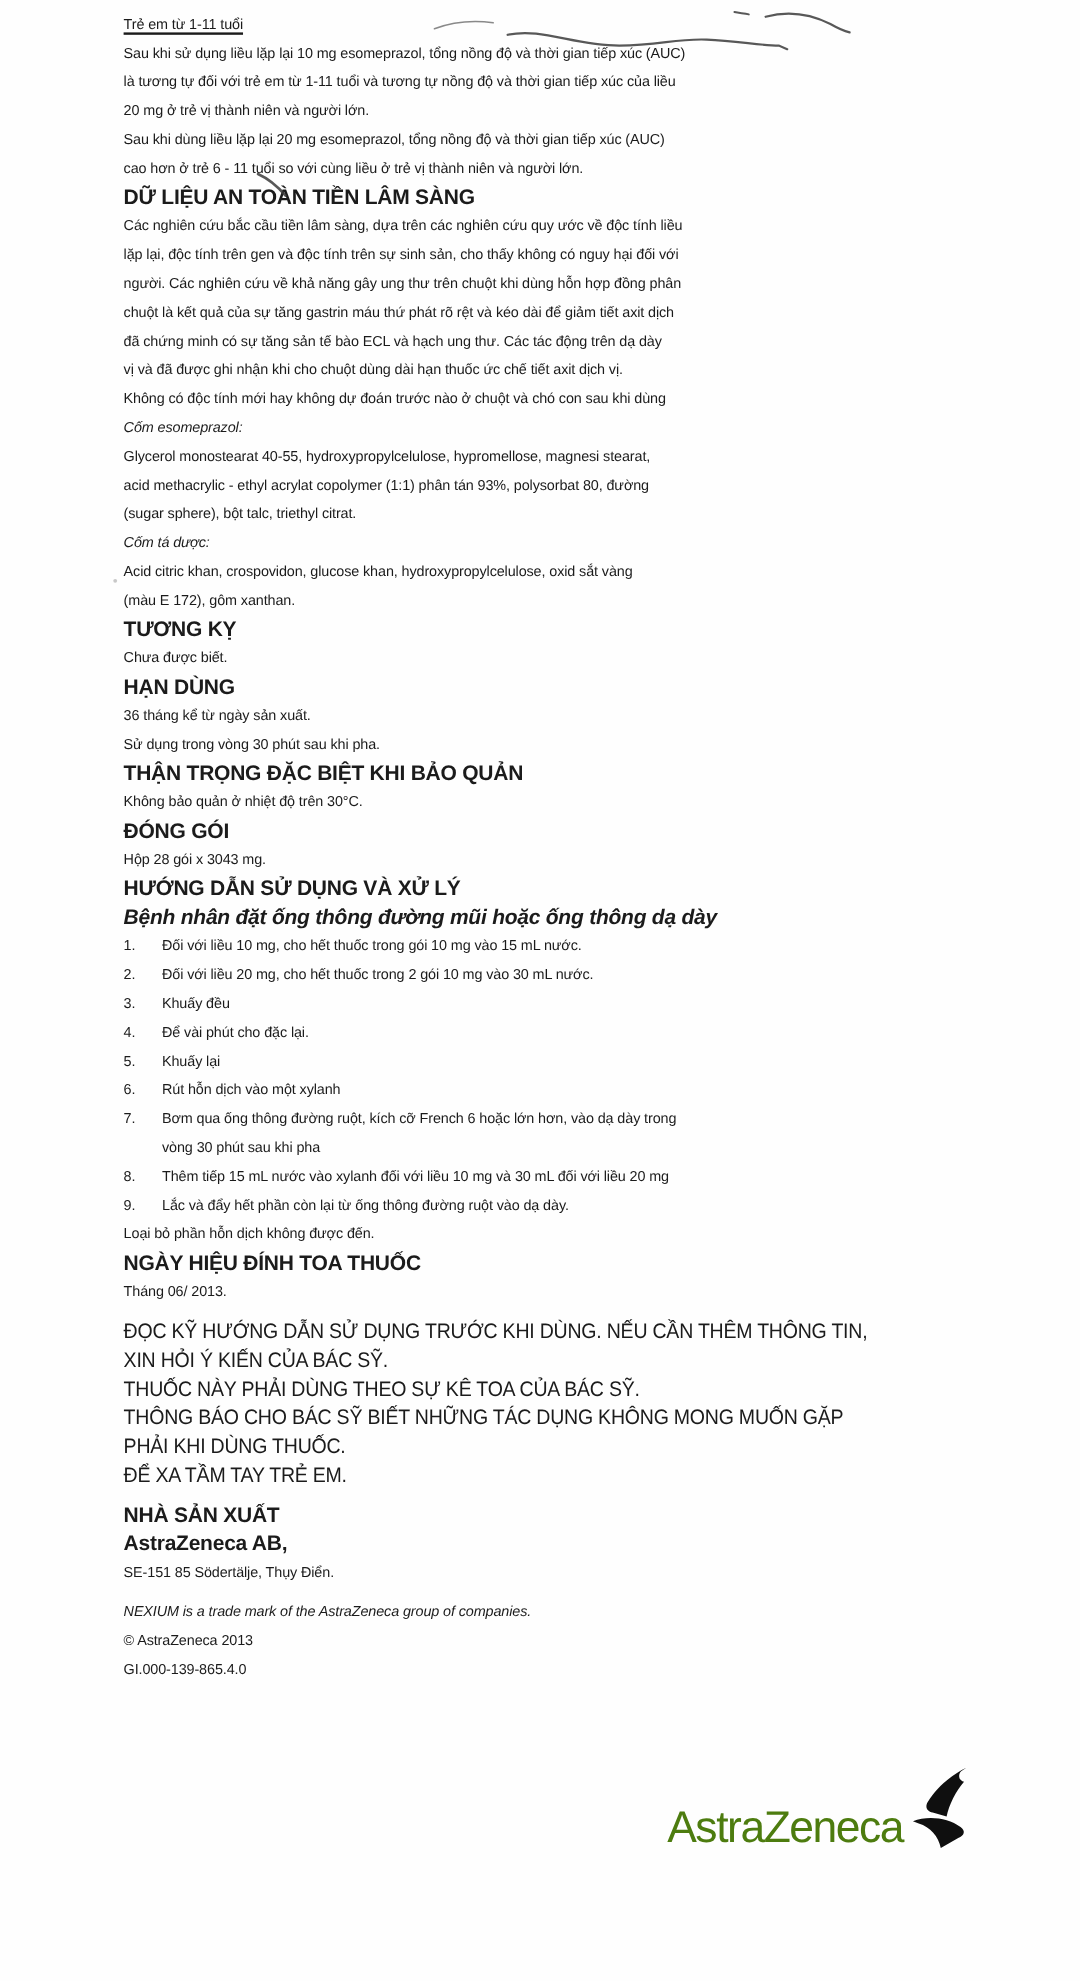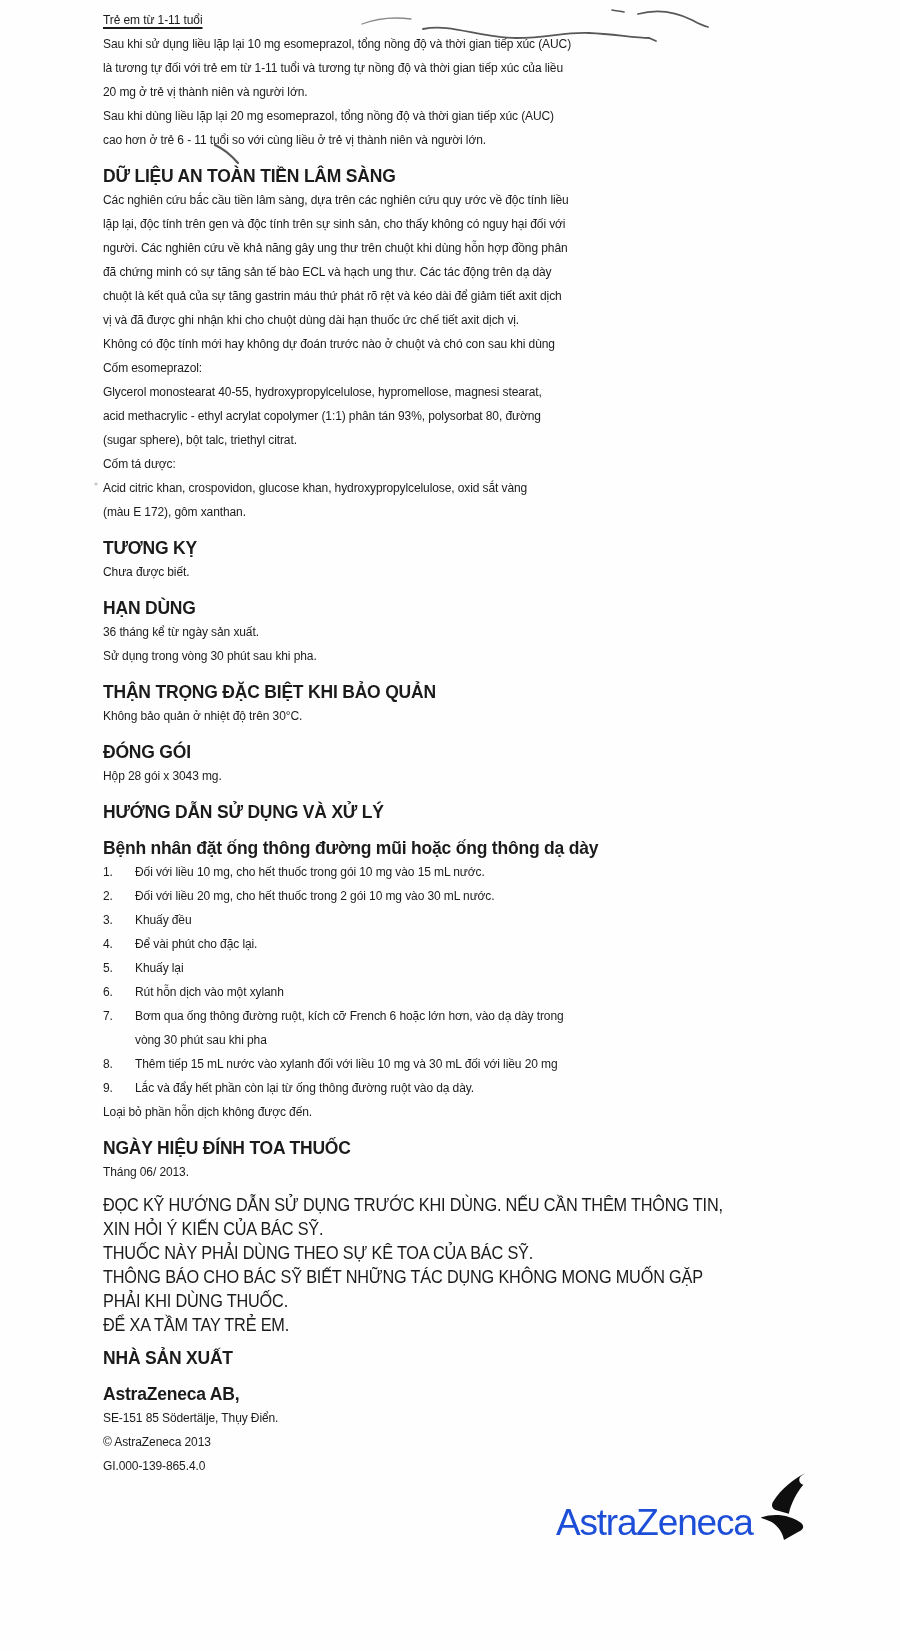--- a/index.html
+++ b/index.html
@@ -17,22 +17,22 @@
     left:103px;top:8px;
     width:760px;
   }
   .ln{
     height:24px;
     line-height:24px;
     font-size:12px;
     white-space:nowrap;
     letter-spacing:-0.1px;
   }
-  .b{font-weight:bold;font-size:17.5px;letter-spacing:-0.2px;margin-top:12px;}
-  .i{}
+  .b{font-weight:bold;font-size:17.5px;letter-spacing:-0.2px;}
+  .i{font-style:italic;}
   .u{text-decoration:underline;text-underline-offset:3px;text-decoration-thickness:1.5px;}
   .caps{
     font-size:17.5px;
     letter-spacing:-0.2px;
     transform:scaleX(0.93);
     transform-origin:0 50%;
   }
   .gap{margin-top:9px;}
   .numlab{display:inline-block;width:32px;}
   .cont{padding-left:32px;}
@@ -42,21 +42,21 @@
   }
   #logo{
     position:absolute;
     left:556px;top:1472px;
     display:flex;
     align-items:flex-end;
   }
   #logo-text{
     font-size:37px;
     letter-spacing:-1.2px;
-    color:#1d4ed8;
+    color:#4d7c0f;
     line-height:1;
     padding-bottom:3px;
     font-weight:500;
   }
   #logo-icon{margin-left:1px;display:block;}
 </style>
 </head>
 <body>
 
 <div id="page">
@@ -65,22 +65,22 @@
       <div class="ln u">Trẻ em từ 1-11 tuổi</div>
       <div class="ln">Sau khi sử dụng liều lặp lại 10 mg esomeprazol, tổng nồng độ và thời gian tiếp xúc (AUC)</div>
       <div class="ln">là tương tự đối với trẻ em từ 1-11 tuổi và tương tự nồng độ và thời gian tiếp xúc của liều</div>
       <div class="ln">20 mg ở trẻ vị thành niên và người lớn.</div>
       <div class="ln">Sau khi dùng liều lặp lại 20 mg esomeprazol, tổng nồng độ và thời gian tiếp xúc (AUC)</div>
       <div class="ln">cao hơn ở trẻ 6 - 11 tuổi so với cùng liều ở trẻ vị thành niên và người lớn.</div>
       <div class="ln b">DỮ LIỆU AN TOÀN TIỀN LÂM SÀNG</div>
       <div class="ln">Các nghiên cứu bắc cầu tiền lâm sàng, dựa trên các nghiên cứu quy ước về độc tính liều</div>
       <div class="ln">lặp lại, độc tính trên gen và độc tính trên sự sinh sản, cho thấy không có nguy hại đối với</div>
       <div class="ln">người. Các nghiên cứu về khả năng gây ung thư trên chuột khi dùng hỗn hợp đồng phân</div>
+      <div class="ln">chuột là kết quả của sự tăng gastrin máu thứ phát rõ rệt và kéo dài để giảm tiết axit dịch</div>
       <div class="ln">đã chứng minh có sự tăng sản tế bào ECL và hạch ung thư. Các tác động trên dạ dày</div>
-      <div class="ln">chuột là kết quả của sự tăng gastrin máu thứ phát rõ rệt và kéo dài để giảm tiết axit dịch</div>
       <div class="ln">vị và đã được ghi nhận khi cho chuột dùng dài hạn thuốc ức chế tiết axit dịch vị.</div>
       <div class="ln">Không có độc tính mới hay không dự đoán trước nào ở chuột và chó con sau khi dùng</div>
       <div class="ln i">Cốm esomeprazol:</div>
       <div class="ln">Glycerol monostearat 40-55, hydroxypropylcelulose, hypromellose, magnesi stearat,</div>
       <div class="ln">acid methacrylic - ethyl acrylat copolymer (1:1) phân tán 93%, polysorbat 80, đường</div>
       <div class="ln">(sugar sphere), bột talc, triethyl citrat.</div>
       <div class="ln i">Cốm tá dược:</div>
       <div class="ln">Acid citric khan, crospovidon, glucose khan, hydroxypropylcelulose, oxid sắt vàng</div>
       <div class="ln">(màu E 172), gôm xanthan.</div>
       <div class="ln b">TƯƠNG KỴ</div>
@@ -109,20 +109,21 @@
       <div class="ln">Tháng 06/ 2013.</div>
       <div class="ln caps gap">ĐỌC KỸ HƯỚNG DẪN SỬ DỤNG TRƯỚC KHI DÙNG. NẾU CẦN THÊM THÔNG TIN,</div>
       <div class="ln caps">XIN HỎI Ý KIẾN CỦA BÁC SỸ.</div>
       <div class="ln caps">THUỐC NÀY PHẢI DÙNG THEO SỰ KÊ TOA CỦA BÁC SỸ.</div>
       <div class="ln caps">THÔNG BÁO CHO BÁC SỸ BIẾT NHỮNG TÁC DỤNG KHÔNG MONG MUỐN GẶP</div>
       <div class="ln caps">PHẢI KHI DÙNG THUỐC.</div>
       <div class="ln caps">ĐỂ XA TẦM TAY TRẺ EM.</div>
       <div class="ln b gap">NHÀ SẢN XUẤT</div>
       <div class="ln b">AstraZeneca AB,</div>
       <div class="ln">SE-151 85 Södertälje, Thụy Điển.</div>
+      <div class="ln i gap">NEXIUM is a trade mark of the AstraZeneca group of companies.</div>
       <div class="ln">© AstraZeneca 2013</div>
       <div class="ln">GI.000-139-865.4.0</div>
     </div>
 
   <svg id="pen-marks" width="900" height="1651" viewBox="0 0 900 1651">
     <g fill="none" stroke="#3c3c3c" stroke-linecap="round" opacity="0.85">
       <path d="M362,24 C378,18 396,17 411,19" stroke-width="1.3" opacity="0.7"></path>
       <path d="M423,29 C452,23 478,38 516,38 C550,38 562,32 589,33 C614,34 634,38 649,38 L656,41" stroke-width="1.8"></path>
       <path d="M612,10 C616,11 620,11 624,12" stroke-width="1.6"></path>
       <path d="M638,14 C660,8 678,13 692,20 C699,24 704,26 708,27" stroke-width="1.8"></path>

